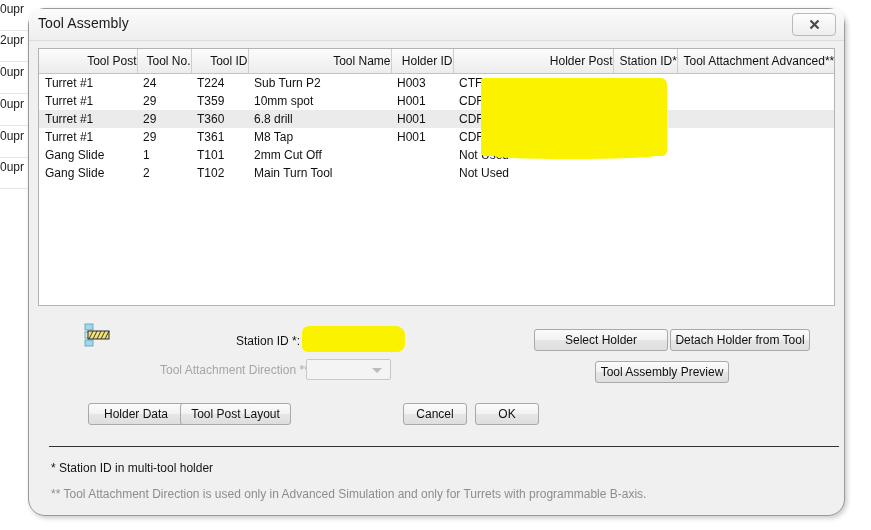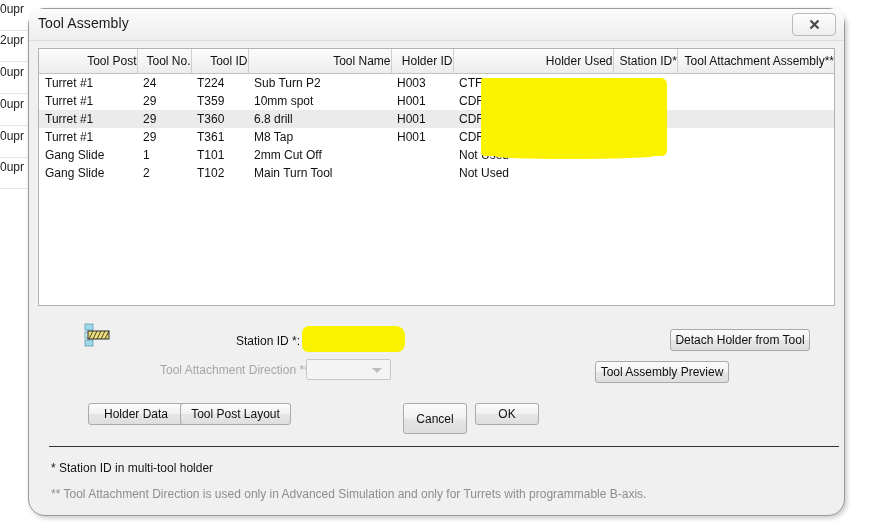--- a/index.html
+++ b/index.html
@@ -248,21 +248,21 @@
     justify-content: center;
     cursor: pointer;
     white-space: nowrap;
     font-family: "Liberation Sans", sans-serif;
   }
   #btn-select-holder   { left: 505px; top: 320px; width: 134px; height: 22px; }
   #btn-detach-holder   { left: 641px; top: 320px; width: 140px; height: 22px; }
   #btn-preview         { left: 566px; top: 352px; width: 134px; height: 22px; }
   #btn-holder-data     { left: 59px;  top: 394px; width: 96px;  height: 22px; }
   #btn-tool-post       { left: 151px; top: 394px; width: 111px; height: 22px; }
-  #btn-cancel          { left: 374px; top: 394px; width: 64px;  height: 31px; }
+  #btn-cancel          { left: 374px; top: 394px; width: 64px;  height: 22px; }
   #btn-ok              { left: 446px; top: 394px; width: 64px;  height: 22px; }
 
   
   #footnote-sep {
     position: absolute;
     left: 20px; top: 437px;
     width: 790px; height: 0;
     border-top: 1px solid #333333;
   }
   #footnote-1 {
@@ -320,23 +320,23 @@
         <col style="width:64px">
         <col style="width:157px">
       </colgroup>
       <thead>
         <tr>
           <th>Tool Post</th>
           <th>Tool No.</th>
           <th>Tool ID</th>
           <th>Tool Name</th>
           <th>Holder ID</th>
-          <th>Holder Used</th>
+          <th>Holder Post</th>
           <th>Station ID*</th>
-          <th>Tool Attachment Assembly**</th>
+          <th>Tool Attachment Advanced**</th>
         </tr>
       </thead>
       <tbody>
         <tr>
           <td>Turret #1</td>
           <td class="col-num">24</td>
           <td>T224</td>
           <td>Sub Turn P2</td>
           <td>H003</td>
           <td>CTF1116Double-Turn-S</td>
@@ -415,20 +415,21 @@
     <span id="station-combo-value">3</span>
     <span id="station-combo-arrow"></span>
   </div>
   <div class="marker" id="marker-combo"></div>
 
   <div id="tad-label">Tool Attachment Direction **:</div>
   <div id="tad-combo">
     <span id="tad-combo-arrow"></span>
   </div>
 
+  <div class="btn" id="btn-select-holder">Select Holder</div>
   <div class="btn" id="btn-detach-holder">Detach Holder from Tool</div>
   <div class="btn" id="btn-preview">Tool Assembly Preview</div>
   <div class="btn" id="btn-holder-data">Holder Data</div>
   <div class="btn" id="btn-tool-post">Tool Post Layout</div>
   <div class="btn" id="btn-cancel">Cancel</div>
   <div class="btn" id="btn-ok">OK</div>
 
   <div id="footnote-sep"></div>
   <div id="footnote-1">* Station ID in multi-tool holder</div>
   <div id="footnote-2">** Tool Attachment Direction is used only in Advanced Simulation and only for Turrets with programmable B-axis.</div>

